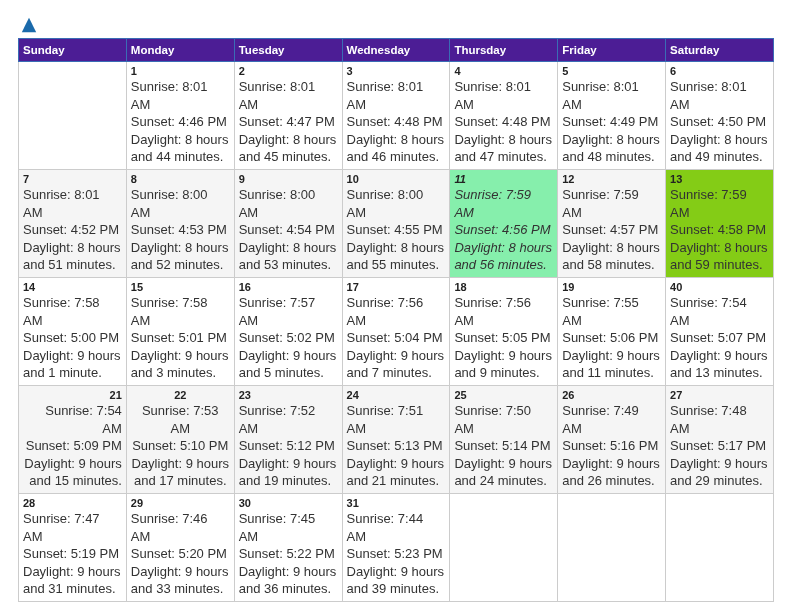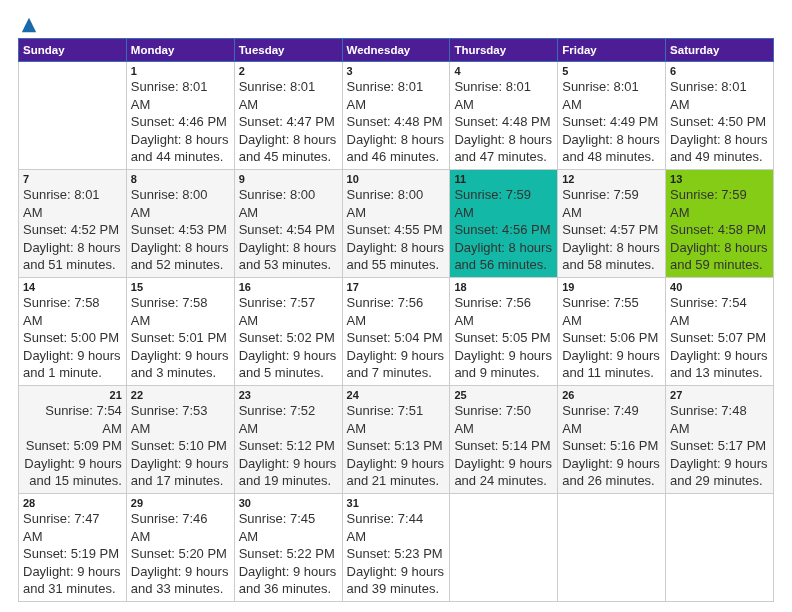--- a/index.html
+++ b/index.html
@@ -171,21 +171,21 @@
             <div class="day-info">Sunrise: 8:00 AM<br>Sunset: 4:53 PM<br>Daylight: 8 hours<br>and 52 minutes.</div>
           </td>
           <td style="background: rgb(245, 245, 245);">
             <span class="day-number">9</span>
             <div class="day-info">Sunrise: 8:00 AM<br>Sunset: 4:54 PM<br>Daylight: 8 hours<br>and 53 minutes.</div>
           </td>
           <td style="background: rgb(245, 245, 245);">
             <span class="day-number">10</span>
             <div class="day-info">Sunrise: 8:00 AM<br>Sunset: 4:55 PM<br>Daylight: 8 hours<br>and 55 minutes.</div>
           </td>
-          <td style="background: #14b8a6;">
+          <td style="background: #86efac; font-style: italic;">
             <span class="day-number">11</span>
             <div class="day-info">Sunrise: 7:59 AM<br>Sunset: 4:56 PM<br>Daylight: 8 hours<br>and 56 minutes.</div>
           </td>
           <td style="background: rgb(245, 245, 245);">
             <span class="day-number">12</span>
             <div class="day-info">Sunrise: 7:59 AM<br>Sunset: 4:57 PM<br>Daylight: 8 hours<br>and 58 minutes.</div>
           </td>
           <td style="background: #84cc16;">
             <span class="day-number">13</span>
             <div class="day-info">Sunrise: 7:59 AM<br>Sunset: 4:58 PM<br>Daylight: 8 hours<br>and 59 minutes.</div>
@@ -219,21 +219,21 @@
           <td>
             <span class="day-number">40</span>
             <div class="day-info">Sunrise: 7:54 AM<br>Sunset: 5:07 PM<br>Daylight: 9 hours<br>and 13 minutes.</div>
           </td>
         </tr>
         <tr>
           <td style="background: rgb(245, 245, 245); text-align: right;">
             <span class="day-number">21</span>
             <div class="day-info">Sunrise: 7:54 AM<br>Sunset: 5:09 PM<br>Daylight: 9 hours<br>and 15 minutes.</div>
           </td>
-          <td style="background: rgb(245, 245, 245);">
+          <td style="background: rgb(245, 245, 245); text-align: center;">
             <span class="day-number">22</span>
             <div class="day-info">Sunrise: 7:53 AM<br>Sunset: 5:10 PM<br>Daylight: 9 hours<br>and 17 minutes.</div>
           </td>
           <td style="background: rgb(245, 245, 245);">
             <span class="day-number">23</span>
             <div class="day-info">Sunrise: 7:52 AM<br>Sunset: 5:12 PM<br>Daylight: 9 hours<br>and 19 minutes.</div>
           </td>
           <td style="background: rgb(245, 245, 245);">
             <span class="day-number">24</span>
             <div class="day-info">Sunrise: 7:51 AM<br>Sunset: 5:13 PM<br>Daylight: 9 hours<br>and 21 minutes.</div>

